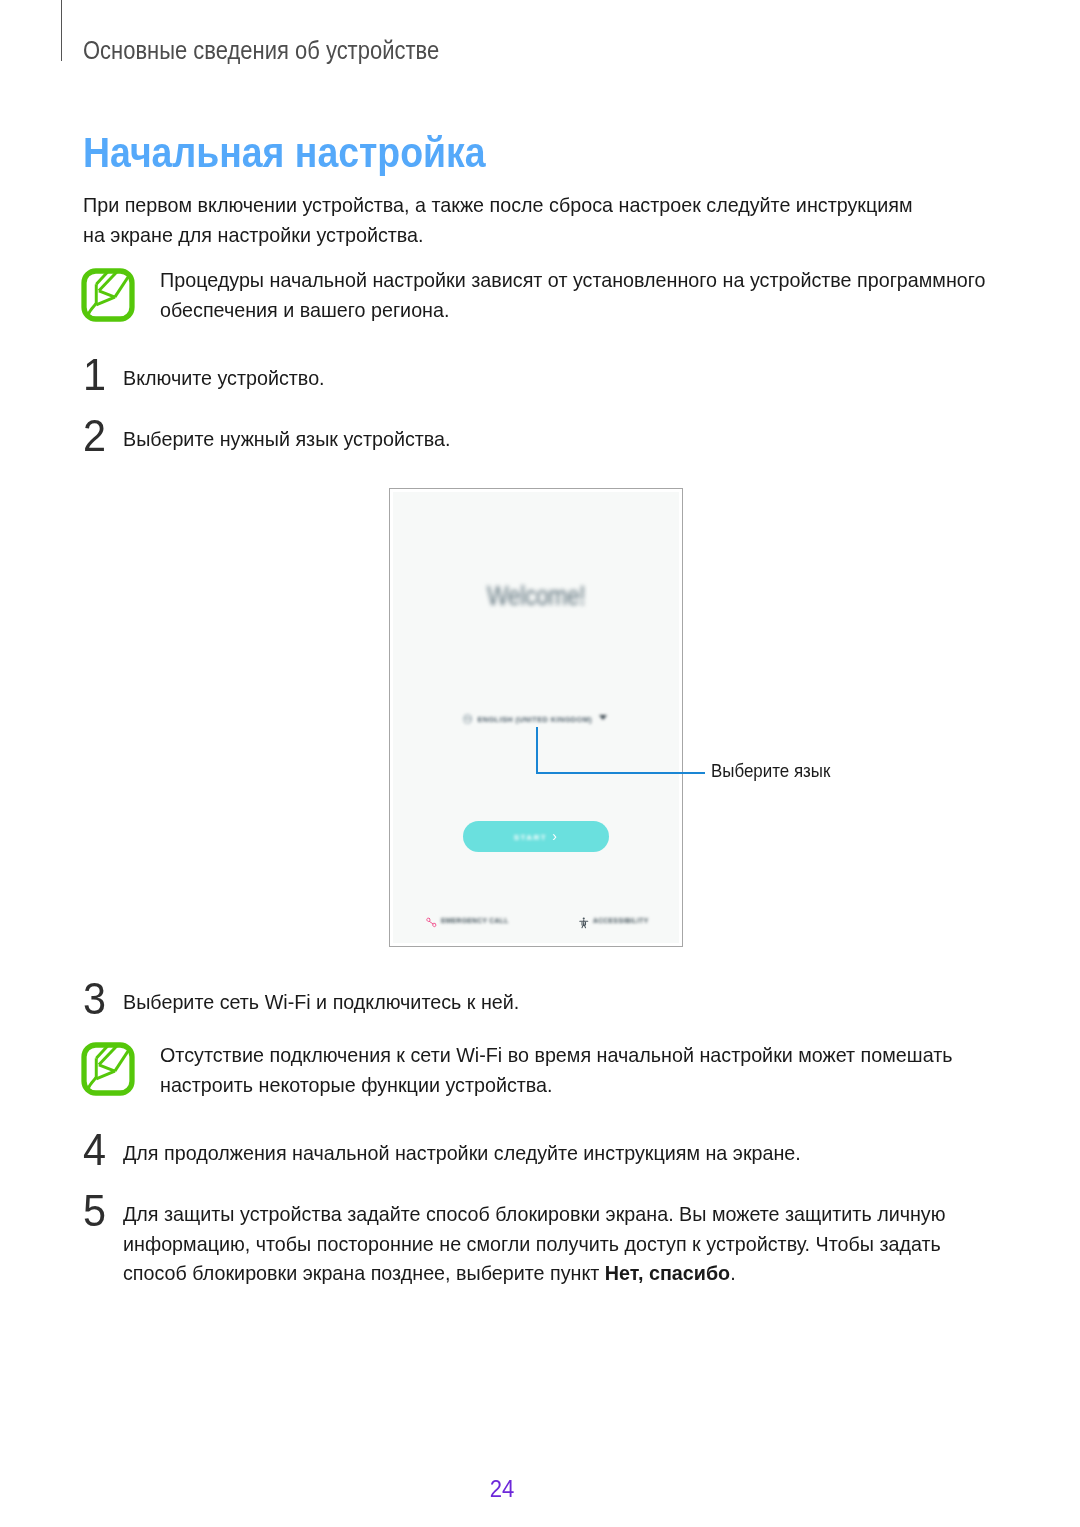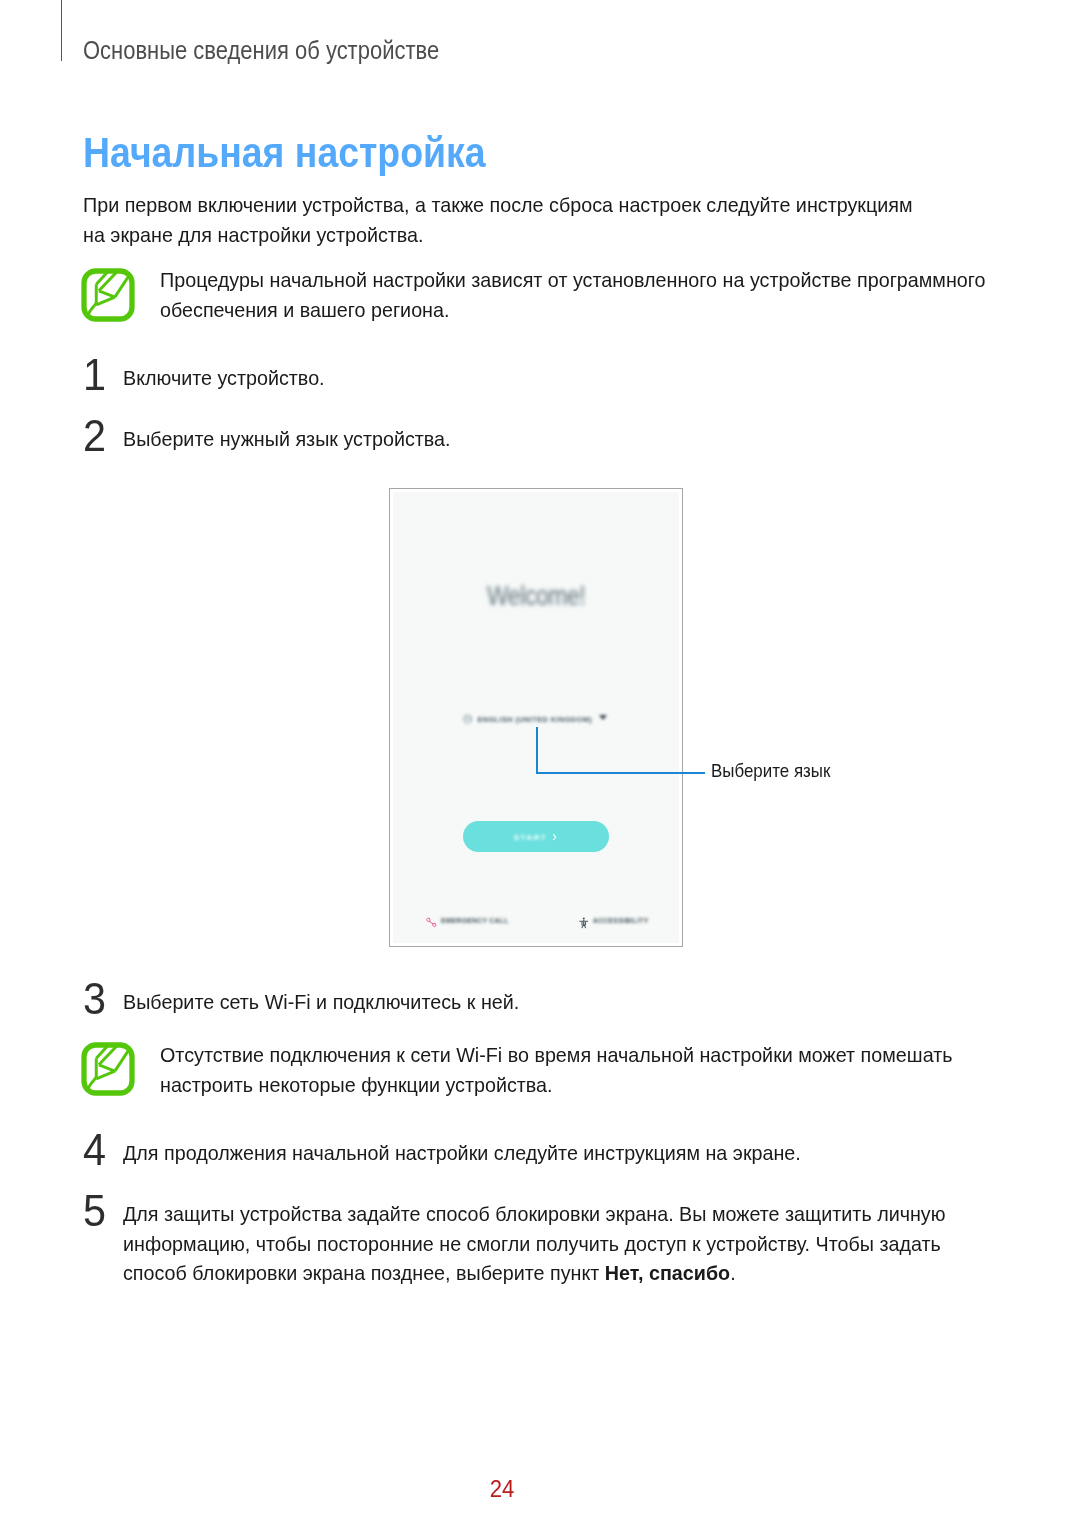--- a/index.html
+++ b/index.html
@@ -72,21 +72,21 @@
 
   
   .callout-line{position:absolute;background:#1a86d4;}
   .cl-v{left:535.5px;top:727px;width:2px;height:47px;}
   .cl-h{left:535.5px;top:772px;width:169px;height:2px;}
   .callout-lbl{position:absolute;left:711px;top:761px;font-size:18.1px;color:#1a1a1a;
                white-space:nowrap;transform-origin:0 0;transform:scaleX(.935);}
 
   
   .pgnum{position:absolute;left:0;top:1478px;width:1004px;text-align:center;
-         font-size:23.5px;line-height:23.5px;color:#b91c1c;}
+         font-size:23.5px;line-height:23.5px;color:#6d28d9;}
   .pgnum span{display:inline-block;transform:scaleX(.94);}
   b{font-weight:bold;}
   h1{margin:0;padding:0;font-weight:bold;}
 </style>
 </head>
 <body>
 
 <div class="page">
 
   <div class="hdr-rule"></div>

